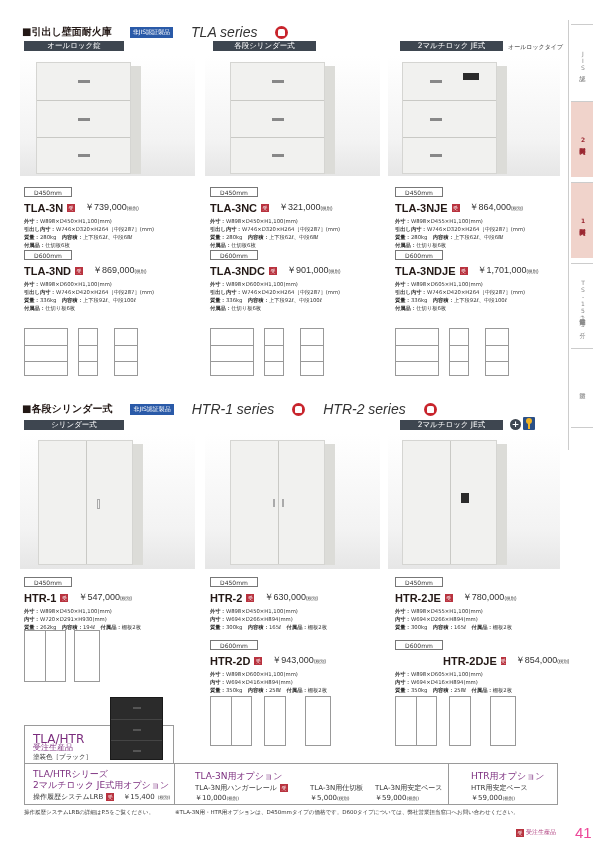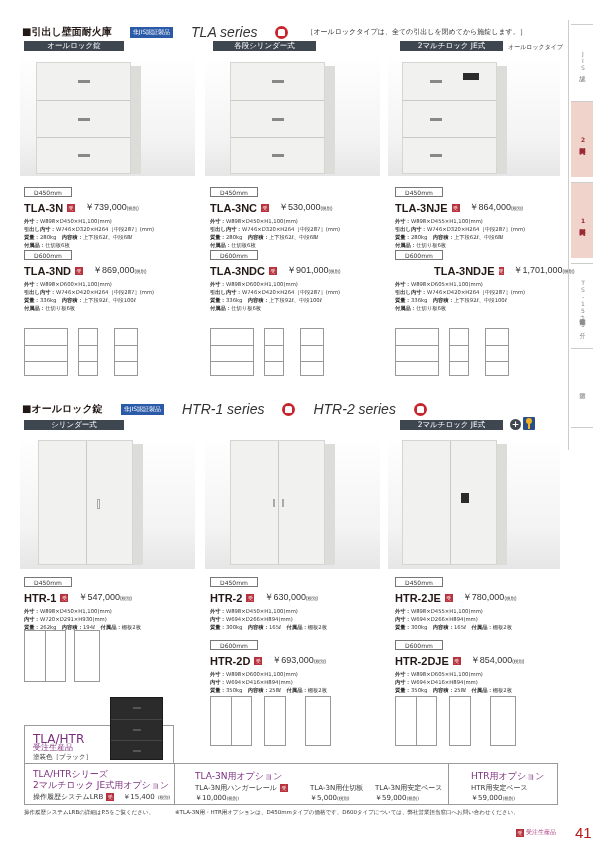--- a/index.html
+++ b/index.html
@@ -30,31 +30,30 @@
   .diagram { position: absolute; border: 1px solid #999; background: #fff; }
   .diagram .dl { position: absolute; left: 0; right: 0; border-top: 1px solid #999; }
   .side-tabs { position: absolute; left: 568px; top: 24px; width: 28px; }
   .stab { width: 22px; margin-left: 3px; font-size: 6px; writing-mode: vertical-rl; text-orientation: upright; display: flex; align-items: center; justify-content: center; color: #888; border-top: 1px solid #ccc; }
   .stab.active { background: #f0d3cb; color: #9a2731; font-weight: bold; }
   .opt-box { position: absolute; border: 1px solid #9a9a9a; }
   .opt-title { color: #7b2d7e; font-size: 9px; }
   .opt-text { font-size: 7px; color: #333; }
   .magenta { color: #b0407f; }
   .footnote { font-size: 5.5px; color: #333; }
-  .page-no { font-family: "Liberation Sans", sans-serif; font-size: 15px; color: #b91c1c; }
+  .page-no { font-family: "Liberation Sans", sans-serif; font-size: 15px; color: #ec4899; }
 </style>
 </head>
 <body>
 
 <div class="abs sec-title" style="left:22px; top:24px;">
   <span>■引出し壁面耐火庫</span>
   <span class="jis-badge">非JIS認証製品</span>
   <span class="series">TLA series</span>
   <span class="fire-icon"></span>
-  <span class="note">［オールロックタイプは、全ての引出しを閉めてから施錠します。］</span>
 </div>
 
 <div class="abs band" style="left:24px; top:41px; width:100px;">オールロック錠</div>
 <div class="abs band" style="left:213px; top:41px; width:103px;">各段シリンダー式</div>
 <div class="abs band" style="left:400px; top:41px; width:103px;">2マルチロック JE式</div>
 <div class="abs band-tag" style="left:508px; top:43px;">オールロックタイプ</div>
 
 <div class="abs photo" style="left:20px; top:56px; width:175px; height:120px;">
   <div class="cab" style="left:16px; top:6px; width:95px; height:112px;">
     <div class="drawer" style="top:0; height:38px;">
@@ -126,21 +125,21 @@
     <div><b>質量：</b><span>336kg　</span><b>内容積：</b><span>上下段92ℓ、中段100ℓ</span></div>
     <div><b>付属品：</b><span>仕切り板6枚</span></div>
   </div>
 </div>
 
 <div class="abs" style="left:210px; top:180px; width:170px;">
   <div class="dbox">D450mm</div>
   <div class="model" style="margin-top:2px;">
     <span>TLA-3NC</span>
     <span class="juchu">受</span>
-    <span class="price"><span>￥530,000</span><span class="tax">(税別)</span></span>
+    <span class="price"><span>￥321,000</span><span class="tax">(税別)</span></span>
   </div>
   <div class="spec" style="margin-top:3px;">
     <div><b>外寸：</b><span>W898×D450×H1,100(mm)</span></div>
     <div><b>引出し内寸：</b><span>W746×D320×H264［中段287］(mm)</span></div>
     <div><b>質量：</b><span>280kg　</span><b>内容積：</b><span>上下段62ℓ、中段68ℓ</span></div>
     <div><b>付属品：</b><span>仕切板6枚</span></div>
   </div>
 </div>
 <div class="abs" style="left:210px; top:243px; width:170px;">
   <div class="dbox">D600mm</div>
@@ -166,21 +165,21 @@
   </div>
   <div class="spec" style="margin-top:3px;">
     <div><b>外寸：</b><span>W898×D455×H1,100(mm)</span></div>
     <div><b>引出し内寸：</b><span>W746×D320×H264［中段287］(mm)</span></div>
     <div><b>質量：</b><span>280kg　</span><b>内容積：</b><span>上下段62ℓ、中段68ℓ</span></div>
     <div><b>付属品：</b><span>仕切り板6枚</span></div>
   </div>
 </div>
 <div class="abs" style="left:395px; top:243px; width:170px;">
   <div class="dbox">D600mm</div>
-  <div class="model" style="margin-top:2px;margin-left:39px;">
+  <div class="model" style="margin-top:2px;">
     <span>TLA-3NDJE</span>
     <span class="juchu">受</span>
     <span class="price"><span>￥1,701,000</span><span class="tax">(税別)</span></span>
   </div>
   <div class="spec" style="margin-top:3px;">
     <div><b>外寸：</b><span>W898×D605×H1,100(mm)</span></div>
     <div><b>引出し内寸：</b><span>W746×D420×H264［中段287］(mm)</span></div>
     <div><b>質量：</b><span>336kg　</span><b>内容積：</b><span>上下段92ℓ、中段100ℓ</span></div>
     <div><b>付属品：</b><span>仕切り板6枚</span></div>
   </div>
@@ -223,21 +222,21 @@
       <div class="dl" style="top:16px;"></div>
       <div class="dl" style="top:32px;"></div>
     </div>
   <div class="diagram" style="left:90px; top:5px; width:24px; height:48px;">
       <div class="dl" style="top:16px;"></div>
       <div class="dl" style="top:32px;"></div>
     </div>
 </div>
 
 <div class="abs sec-title" style="left:22px; top:401px;">
-  <span>■オールロック錠</span>
+  <span>■各段シリンダー式</span>
   <span class="jis-badge">非JIS認証製品</span>
   <span class="series">HTR-1 series</span>
   <span class="fire-icon"></span>
   <span class="series" style="">HTR-2 series</span>
   <span class="fire-icon"></span>
 </div>
 
 <div class="abs band" style="left:24px; top:420px: width:100px;"></div>
 <div class="abs band" style="left:24px; top:420px; width:100px;">シリンダー式</div>
 <div class="abs band" style="left:400px; top:420px; width:103px;">2マルチロック JE式</div>
@@ -294,21 +293,21 @@
     <div><b>外寸：</b><span>W898×D450×H1,100(mm)</span></div>
     <div><b>内寸：</b><span>W694×D266×H894(mm)</span></div>
     <div><b>質量：</b><span>300kg　</span><b>内容積：</b><span>165ℓ　</span><b>付属品：</b><span>棚板2枚</span></div>
   </div>
 </div>
 <div class="abs" style="left:210px; top:633px; width:170px;">
   <div class="dbox">D600mm</div>
   <div class="model" style="margin-top:2px;">
     <span>HTR-2D</span>
     <span class="juchu">受</span>
-    <span class="price"><span>￥693,000</span><span class="tax">(税別)</span></span>
+    <span class="price"><span>￥943,000</span><span class="tax">(税別)</span></span>
   </div>
   <div class="spec" style="margin-top:3px;">
     <div><b>外寸：</b><span>W898×D600×H1,100(mm)</span></div>
     <div><b>内寸：</b><span>W694×D416×H894(mm)</span></div>
     <div><b>質量：</b><span>350kg　</span><b>内容積：</b><span>258ℓ　</span><b>付属品：</b><span>棚板2枚</span></div>
   </div>
 </div>
 <div class="abs" style="left:395px; top:570px; width:170px;">
   <div class="dbox">D450mm</div>
   <div class="model" style="margin-top:2px;">
@@ -317,21 +316,21 @@
     <span class="price"><span>￥780,000</span><span class="tax">(税別)</span></span>
   </div>
   <div class="spec" style="margin-top:3px;">
     <div><b>外寸：</b><span>W898×D455×H1,100(mm)</span></div>
     <div><b>内寸：</b><span>W694×D266×H894(mm)</span></div>
     <div><b>質量：</b><span>300kg　</span><b>内容積：</b><span>165ℓ　</span><b>付属品：</b><span>棚板2枚</span></div>
   </div>
 </div>
 <div class="abs" style="left:395px; top:633px; width:170px;">
   <div class="dbox">D600mm</div>
-  <div class="model" style="margin-top:2px;">
+  <div class="model" style="margin-top:2px;margin-left:48px;">
     <span>HTR-2DJE</span>
     <span class="juchu">受</span>
     <span class="price"><span>￥854,000</span><span class="tax">(税別)</span></span>
   </div>
   <div class="spec" style="margin-top:3px;">
     <div><b>外寸：</b><span>W898×D605×H1,100(mm)</span></div>
     <div><b>内寸：</b><span>W694×D416×H894(mm)</span></div>
     <div><b>質量：</b><span>350kg　</span><b>内容積：</b><span>258ℓ　</span><b>付属品：</b><span>棚板2枚</span></div>
   </div>
 </div>

